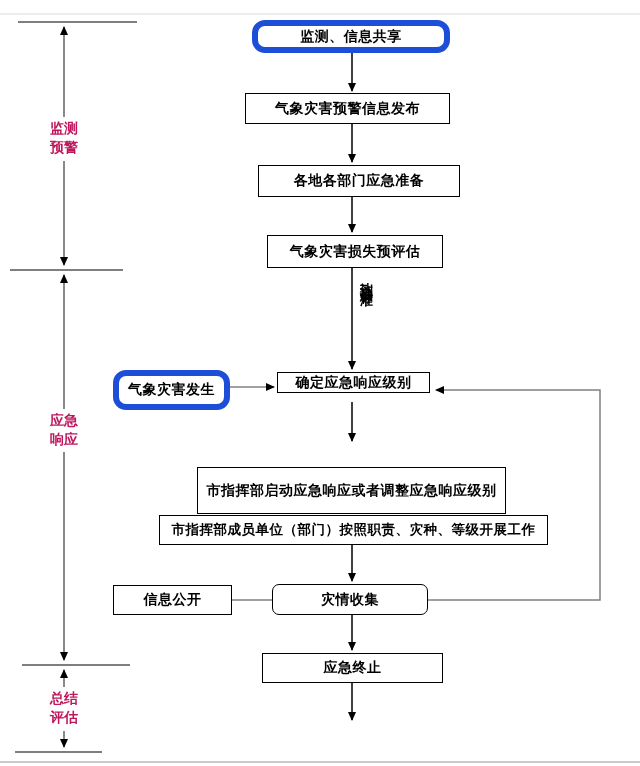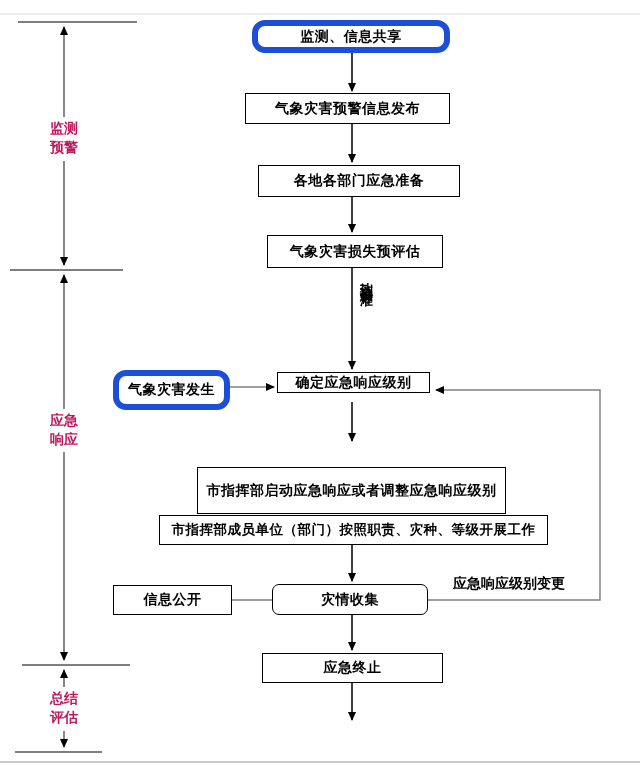--- a/index.html
+++ b/index.html
@@ -150,15 +150,14 @@
 
   <div class="node" style="left:262px; top:653px; width:181px; height:30px;">应急终止</div>
 
 
   <div class="node rounded" style="left:113px; top:370px; width:117px; height:40px;">气象灾害发生</div>
 
   <div class="node" style="left:113px; top:585px; width:119px; height:30px;">信息公开</div>
 
   <div class="v-label">达到启动标准</div>
 
-  <div class="edge-label">应急响应级别变更</div>
 
 </div>
 
 </body></html>

